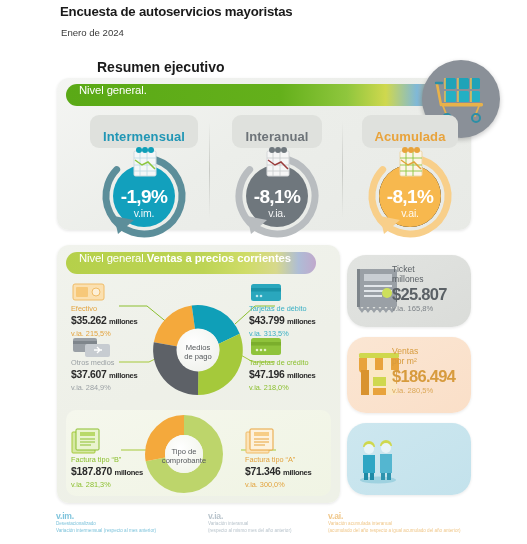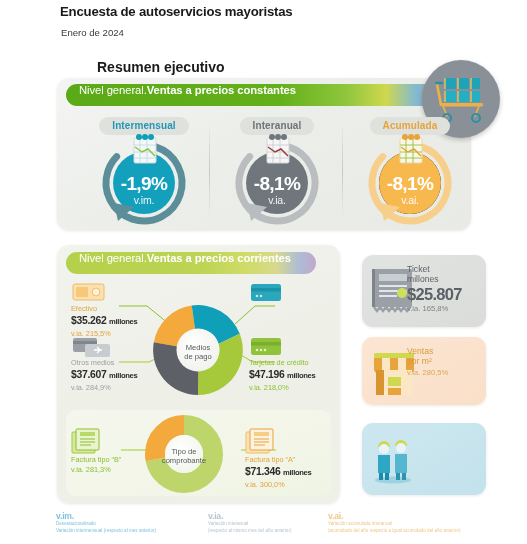--- a/index.html
+++ b/index.html
@@ -68,23 +68,23 @@
     overflow: hidden;
   }
   #cart-circle svg { position: absolute; left: 9px; top: 14px; }
 
   
   .gauge-col { position: absolute; top: 115px; width: 134px; text-align: center; }
   #gauge-col-1 { left: 77px; }
   #gauge-col-2 { left: 210px; }
   #gauge-col-3 { left: 343px; }
   .gauge-pill {
-    display: inline-block; padding: 3px 13px 4px;
+    display: inline-block; padding: 14px 13px 4px;
     border-radius: 9px; background: #dfe1dd;
-    font-size: 10px; font-weight: bold; letter-spacing: .1px;
+    font-size: 13px; font-weight: bold; letter-spacing: .1px;
   }
   .pill-im { color: #2196b5; }
   .pill-ia { color: #6d7378; }
   .pill-ai { color: #e8a33c; }
   .gauge-wrap { position: relative; width: 92px; height: 92px; margin: 2px auto 0; }
   .gauge-wrap svg { position: absolute; left: 0; top: 0; }
   .gauge-center {
     position: absolute; left: 0; top: 0; width: 92px; height: 92px;
     display: flex; flex-direction: column; align-items: center;
     justify-content: center; padding-top: 14px;
@@ -120,25 +120,25 @@
   .l-gray   .l-name, .l-gray   .l-var { color: #9aa0a4; }
 
   
   #panel-comprobante {
     position: absolute; left: 66px; top: 410px; width: 265px; height: 86px;
     border-radius: 10px;
     background: linear-gradient(160deg,#f5f7ed 0%,#f0f4e4 100%);
   }
 
   
-  .rcard { position: absolute; left: 362px; width: 124px; border-radius: 11px;
+  .rcard { position: absolute; left: 347px; width: 124px; border-radius: 19px;
     box-shadow: 0 1px 3px rgba(0,0,0,.09); }
   #rcard-ticket { top: 255px; height: 72px;
     background: linear-gradient(150deg,#e2e4e1 0%,#dadcd9 100%); }
-  #rcard-m2 { top: 337px; height: 68px;
+  #rcard-m2 { top: 337px; height: 76px;
     background: linear-gradient(150deg,#fbe6d3 0%,#fadfc8 100%); }
   #rcard-pers { top: 423px; height: 72px;
     background: linear-gradient(150deg,#cde7ef 0%,#c3e2ec 100%); }
   .rcard .r-txt { position: absolute; right: 7px; top: 9px;
     width: 72px; text-align: left; }
   .r-title { font-size: 8.6px; line-height: 1.22; font-weight: 500; }
   .r-val { font-size: 16.5px; font-weight: bold; letter-spacing: -.7px;
     line-height: 1.05; margin-top: 1px; }
   .r-var { font-size: 7.6px; margin-top: 1px; }
   #rcard-ticket .r-title, #rcard-ticket .r-val { color: #5b6166; }
@@ -164,21 +164,20 @@
 <div id="page">
 
   <div class="doc-title">Encuesta de autoservicios mayoristas</div>
   <div class="doc-date">Enero de 2024</div>
   <div class="doc-section">Resumen ejecutivo</div>
 
   <div class="panel" id="panel-constantes"></div>
 
   <div class="banner" id="banner-1">
     <span>Nivel general. </span>
-      <b>Ventas a precios constantes</b>
   </div>
 
   <div id="cart-circle">
     <svg width="60" height="52" viewBox="0 0 60 52">
       <rect x="14" y="4" width="11" height="11" rx="1.5" fill="#1fa3b8"></rect>
       <rect x="27" y="4" width="11" height="11" rx="1.5" fill="#1fa3b8"></rect>
       <rect x="40" y="4" width="9" height="11" rx="1.5" fill="#1fa3b8"></rect>
       <rect x="14" y="17" width="11" height="11" rx="1.5" fill="#24b0c4"></rect>
       <rect x="27" y="17" width="11" height="11" rx="1.5" fill="#24b0c4"></rect>
       <rect x="40" y="17" width="9" height="11" rx="1.5" fill="#24b0c4"></rect>
@@ -312,20 +311,25 @@
     <span class="l-name">Efectivo</span>
     <span class="l-val"><span>$35.262</span> <span class="unit">millones</span></span>
     <span class="l-var">v.ia. 215,5%</span>
   </div>
   <svg style="position:absolute;left:72px;top:282px" width="34" height="20">
     <rect x="1" y="2" width="31" height="16" rx="2" fill="#fbe0b0" stroke="#f0bc68" stroke-width="1"></rect>
     <rect x="4" y="5" width="12" height="10" rx="1" fill="#f7c879"></rect>
     <circle cx="24" cy="10" r="4" fill="#fdf0d8" stroke="#f0bc68" stroke-width="1"></circle>
   </svg>
 
+  <div class="legend l-teal" style="left:249px;top:304px;width:86px">
+    <span class="l-name">Tarjetas de débito</span>
+    <span class="l-val"><span>$43.799</span> <span class="unit">millones</span></span>
+    <span class="l-var">v.ia. 313,5%</span>
+  </div>
   <svg style="position:absolute;left:250px;top:282px" width="32" height="20">
     <rect x="1" y="2" width="30" height="17" rx="2.5" fill="#2aa7bd"></rect>
     <rect x="1" y="6" width="30" height="3.5" fill="#1b93a8"></rect>
     <circle cx="7" cy="14" r="1.3" fill="#bfe8ef"></circle>
       <circle cx="11" cy="14" r="1.3" fill="#bfe8ef"></circle>
   </svg>
 
   <div class="legend l-gray" style="left:71px;top:358px;width:84px">
     <span class="l-name">Otros medios</span>
     <span class="l-val"><span>$37.607</span> <span class="unit">millones</span></span>
@@ -373,20 +377,21 @@
         </defs>
     </svg>
     <div class="donut-label">
       <span>Tipo de</span>
       <span>comprobante</span>
     </div>
   </div>
 
   <div class="legend l-green" style="left:71px;top:455px;width:90px">
     <span class="l-name">Factura tipo “B”</span>
+    <span class="l-val"><span>$187.870</span> <span class="unit">millones</span></span>
     <span class="l-var">v.ia. 281,3%</span>
   </div>
   <svg style="position:absolute;left:71px;top:428px" width="32" height="26">
     <rect x="1" y="4" width="23" height="21" rx="1" fill="#d6e8a3" stroke="#a5c93b" stroke-width="1"></rect>
     <rect x="5" y="1" width="23" height="21" rx="1" fill="#eaf4cf" stroke="#8bbf2e" stroke-width="1"></rect>
     <rect x="9" y="4" width="15" height="4" fill="#b9d96a"></rect>
     <path d="M9 11h15M9 14h15M9 17h11" stroke="#8bbf2e" stroke-width="1"></path>
   </svg>
 
   <div class="legend l-orange" style="left:245px;top:455px;width:92px">
@@ -431,20 +436,21 @@
       <rect x="6" y="23" width="36" height="25" fill="#fbe7c4"></rect>
       <rect x="6" y="23" width="8" height="25" fill="#d9932f"></rect>
       <rect x="18" y="30" width="13" height="9" fill="#cfd84e"></rect>
       <rect x="18" y="41" width="13" height="7" fill="#e8a33c"></rect>
     </svg>
     <div class="r-txt">
       <div class="r-title">
         <span>Ventas</span><br>
         <span>por m²</span>
       </div>
+      <div class="r-val">$186.494</div>
       <div class="r-var">v.ia. 280,5%</div>
     </div>
   </div>
 
   <div class="rcard" id="rcard-pers">
     <svg class="r-ico" width="46" height="52" viewBox="0 0 46 52">
       <ellipse cx="23" cy="47" rx="18" ry="3.5" fill="#9fd2e0"></ellipse>
 
       <path d="M8 14 a6 6 0 0 1 12 0 z" fill="#cfd84e"></path>
       <circle cx="14" cy="16" r="5" fill="#e8f4f8"></circle>

